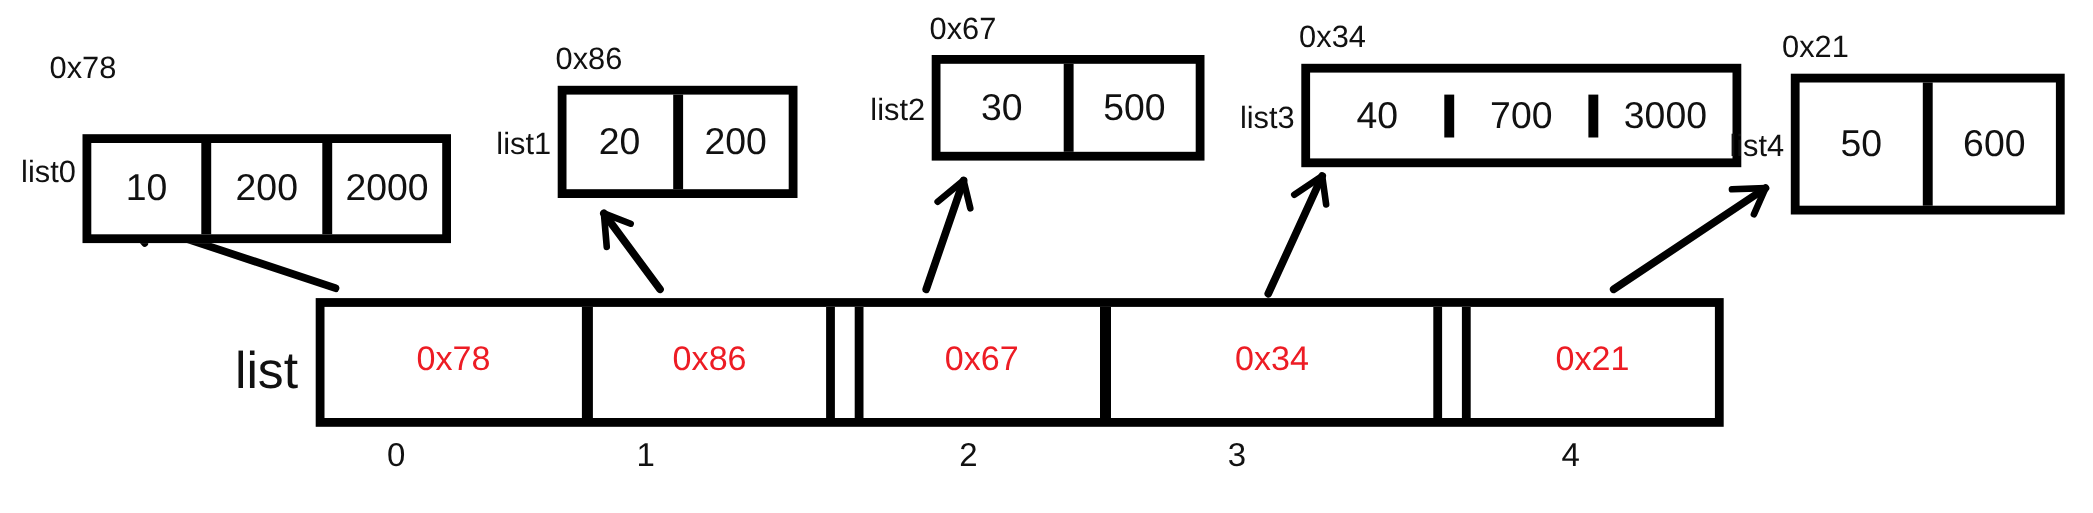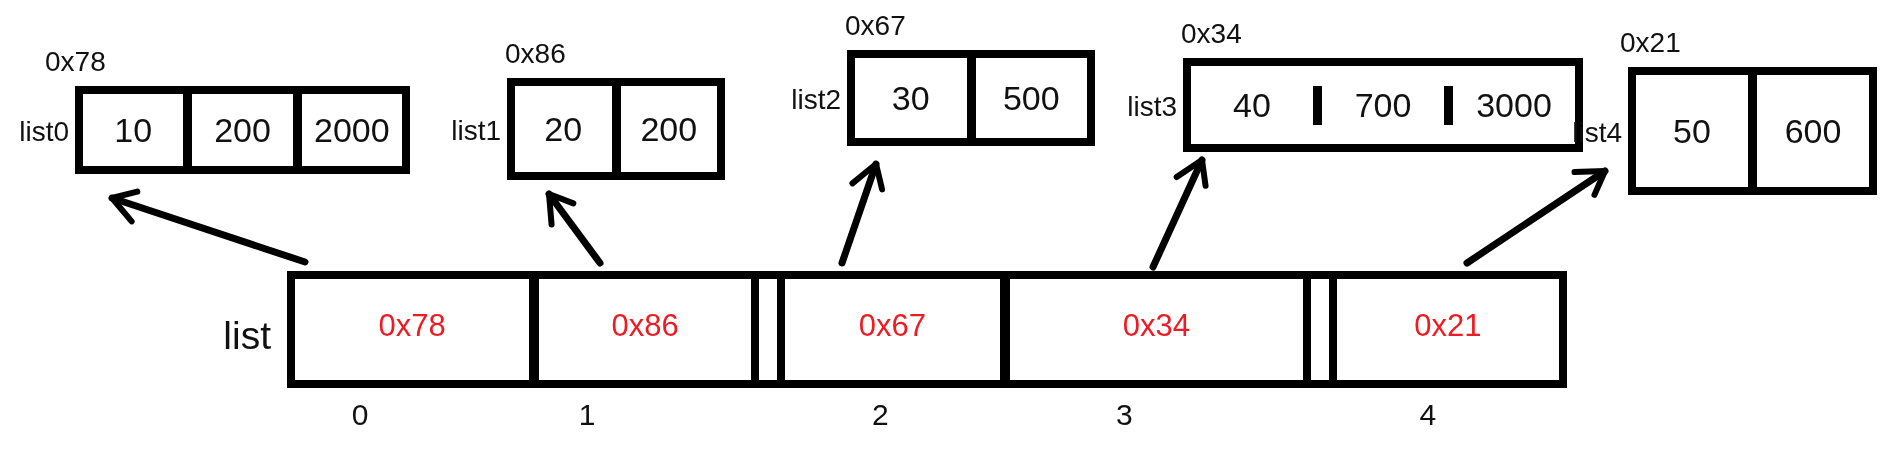--- a/index.html
+++ b/index.html
@@ -44,36 +44,36 @@
     white-space: nowrap;
   }
   .sublist .name {
     position: absolute;
     right: calc(100% + 6px);
     top: 50%;
     transform: translateY(calc(-50% + 2px));
     font-size: 28px;
     white-space: nowrap;
   }
-  .sl0 { left: 75px;   top: 86px; }  .sl0 .box { width: 335px; height: 88px; }
+  .sl0 { left: 75px;   top: 86px; }  .sl0 .box { width: 335px; height: 99px; margin-top: 36px; }
   .sl1 { left: 507px;  top: 78px; }  .sl1 .box { width: 218px; height: 102px; }
   .sl2 { left: 847px;  top: 50px; }  .sl2 .box { width: 248px; height: 96px; }
   .sl3 { left: 1183px; top: 58px; }  .sl3 .box { width: 400px; height: 94px; align-items: center; }
   .sl4 { left: 1628px; top: 67px; }  .sl4 .box { width: 249px; height: 128px; }
   .sl0 .addr { left: -30px; }
   .sl4 .addr { left: -8px; }
 
   
   .mainlist { position: absolute; left: 287px; top: 271px; }
   .main-label {
     position: absolute;
     right: calc(100% + 16px);
     top: 50%;
     transform: translateY(calc(-50% + 6px));
-    font-size: 39px;
+    font-size: 47px;
     white-space: nowrap;
     margin-left: 32px;
   }
   .mbox {
     display: flex;
     box-sizing: border-box;
     width: 1280px;
     height: 117px;
     border: 8px solid #000;
     background: #fff;

